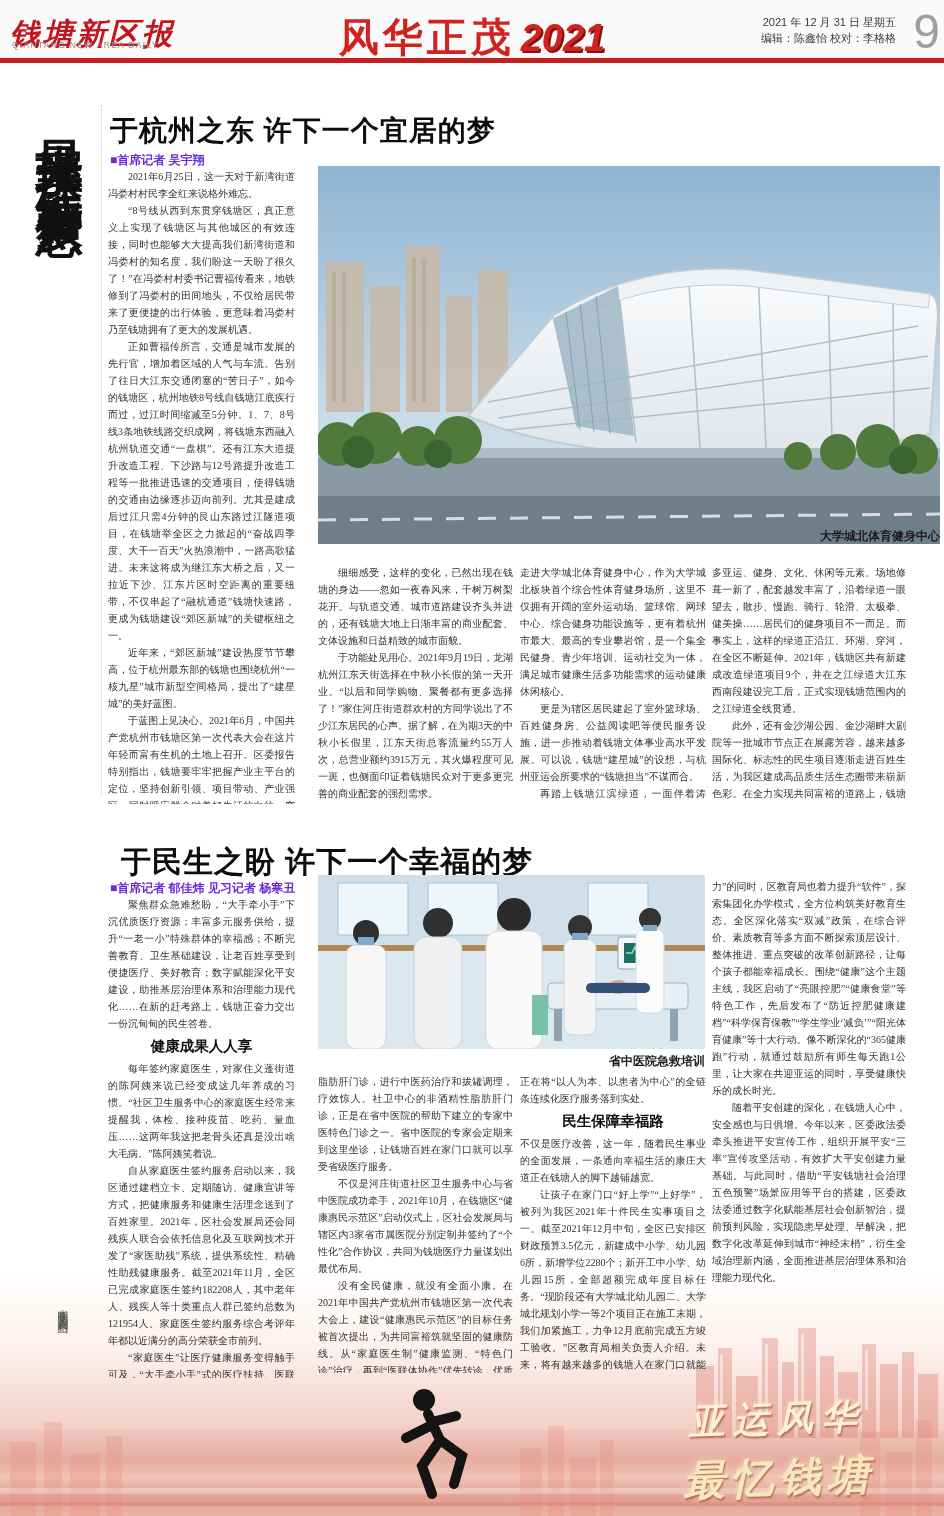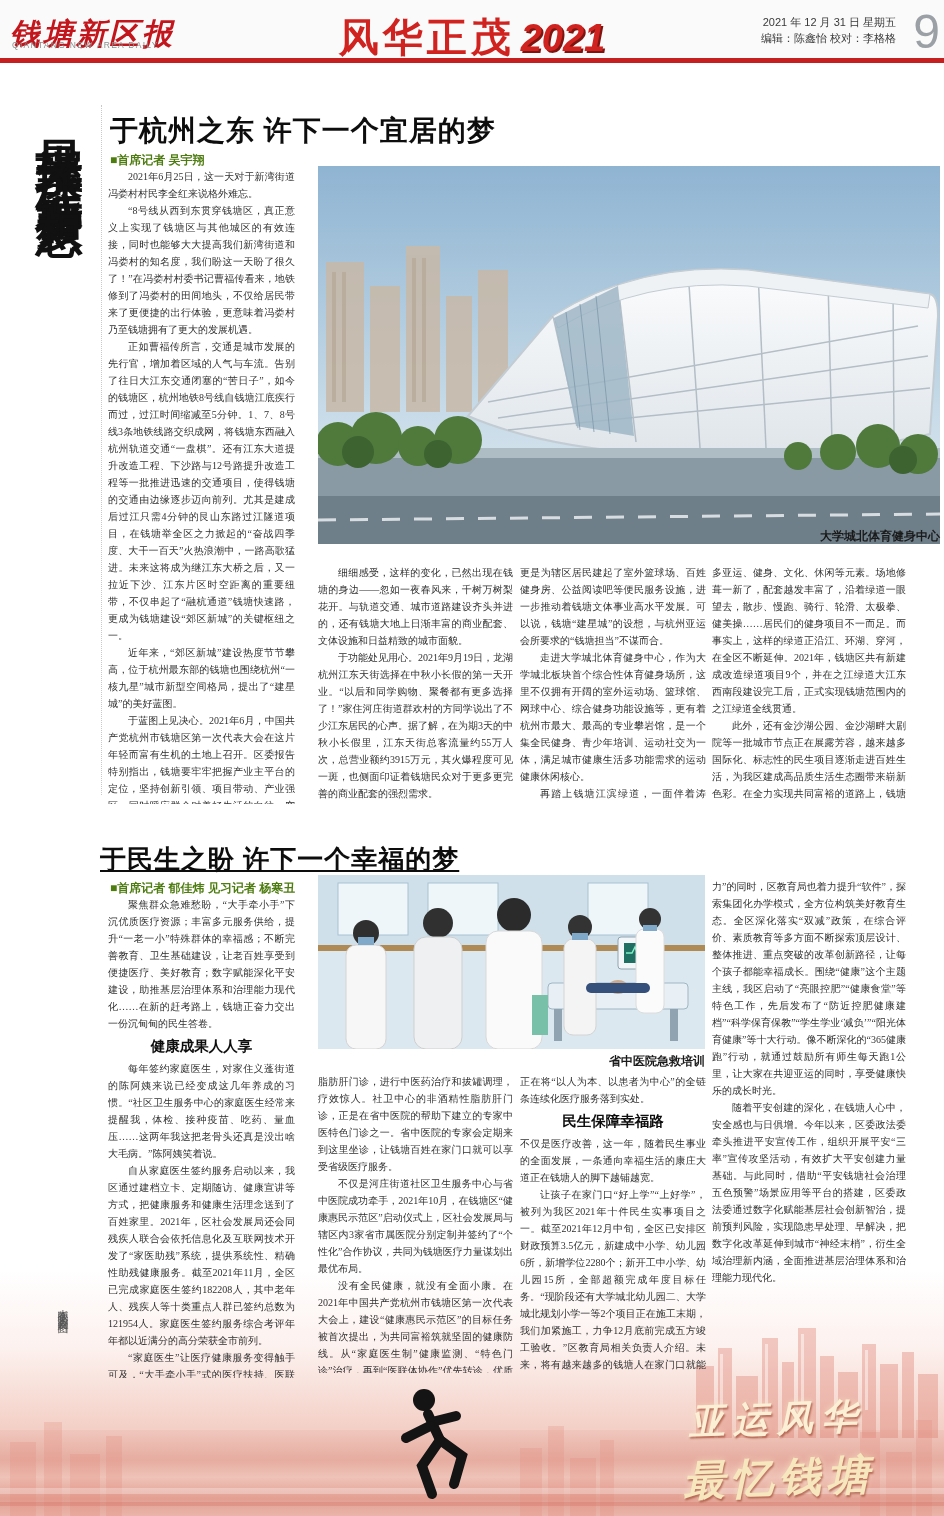--- a/index.html
+++ b/index.html
@@ -26,23 +26,23 @@
          writing-mode:vertical-rl;font-family:"Liberation Sans",sans-serif;
          font-weight:900;font-size:47px;color:#111;letter-spacing:4px;line-height:1.3;}
   #vhead .gap{display:inline-block;height:30px;}
   #vnote{position:absolute;left:55px;top:1300px;writing-mode:vertical-rl;
          font-size:11px;color:#555;letter-spacing:2px;}
   .vdivider{position:absolute;left:101px;top:105px;height:690px;border-left:1px dotted #c9c9c9;}
   
   .a-title{position:absolute;font-family:"Liberation Sans",sans-serif;font-weight:900;
            color:#0d0d0d;letter-spacing:1px;white-space:nowrap;}
   #a1-title{left:110px;top:112px;font-size:28px;}
-  #a2-title{left:100px;top:842px;font-size:26px;text-decoration:underline;}
+  #a2-title{left:121px;top:842px;font-size:30px;}
   .byline{position:absolute;font-family:"Liberation Sans",sans-serif;font-size:12px;
-          font-weight:bold;color:#4d7c0f;}
+          font-weight:bold;color:#6d28d9;}
   #a1-byline{left:110px;top:152px;}
   #a2-byline{left:110px;top:880px;}
   .col{position:absolute;width:187px;font-size:10px;line-height:17px;text-align:justify;
        overflow:hidden;color:#303030;}
   .col p{margin:0;text-indent:2em;}
   .col.cont p:first-child{text-indent:0;}
   .subhead{font-family:"Liberation Sans",sans-serif;font-weight:900;font-size:14.5px;
            color:#0d0d0d;text-align:center;text-indent:0 !important;margin:6px 0 5px 0 !important;}
   
   #a1c1{left:108px;top:168px;height:636px;}
@@ -231,22 +231,22 @@
         <p>近年来，“郊区新城”建设热度节节攀高，位于杭州最东部的钱塘也围绕杭州“一核九星”城市新型空间格局，提出了“建星城”的美好蓝图。</p>
         <p>于蓝图上见决心。2021年6月，中国共产党杭州市钱塘区第一次代表大会在这片年轻而富有生机的土地上召开。区委报告特别指出，钱塘要牢牢把握产业主平台的定位，坚持创新引领、项目带动、产业强区，同时呼应群众对美好生活的向往，突出国际视野，以人为本、环境为基，推动人与自然和谐共生、产城人深度融合，打造最活力、最生态、最现代、最国际的璀璨之星，展现“一江春水穿城过，无限风华两岸生”的别样风情，不辜负省市委为我们冠以“钱塘”的重托。</p>
         <p>细细读来，令人心向往之的“星城”，是一座生态、生产、生活“三”生融合的未来之城。</p>
       </div>
     <div class="col" id="a1c2">
         <p>细细感受，这样的变化，已然出现在钱塘的身边——忽如一夜春风来，千树万树梨花开。与轨道交通、城市道路建设齐头并进的，还有钱塘大地上日渐丰富的商业配套、文体设施和日益精致的城市面貌。</p>
         <p>于功能处见用心。2021年9月19日，龙湖杭州江东天街选择在中秋小长假的第一天开业。“以后和同学购物、聚餐都有更多选择了！”家住河庄街道群欢村的方同学说出了不少江东居民的心声。据了解，在为期3天的中秋小长假里，江东天街总客流量约55万人次，总营业额约3915万元，其火爆程度可见一斑，也侧面印证着钱塘民众对于更多更完善的商业配套的强烈需求。</p>
         <p>与此同时，2021年，亚运滑板公园、大学城北体育健身中心、文体中心、钱塘书房等一批标志性公共文体设施相继落成，不少村社</p>
       </div>
     <div class="col cont" id="a1c3">
+        <p>走进大学城北体育健身中心，作为大学城北板块首个综合性体育健身场所，这里不仅拥有开阔的室外运动场、篮球馆、网球中心、综合健身功能设施等，更有着杭州市最大、最高的专业攀岩馆，是一个集全民健身、青少年培训、运动社交为一体，满足城市健康生活多功能需求的运动健康休闲核心。</p>
         <p>更是为辖区居民建起了室外篮球场、百姓健身房、公益阅读吧等便民服务设施，进一步推动着钱塘文体事业高水平发展。可以说，钱塘“建星城”的设想，与杭州亚运会所要求的“钱塘担当”不谋而合。</p>
-        <p>走进大学城北体育健身中心，作为大学城北板块首个综合性体育健身场所，这里不仅拥有开阔的室外运动场、篮球馆、网球中心、综合健身功能设施等，更有着杭州市最大、最高的专业攀岩馆，是一个集全民健身、青少年培训、运动社交为一体，满足城市健康生活多功能需求的运动健康休闲核心。</p>
         <p>再踏上钱塘江滨绿道，一面伴着涛声，一面绿树成荫，一幅“蓝绿交织、水城共融、覆盖城乡”的美好图画正在钱塘江畔逐渐勾勒清晰。为响应全民健身迎亚运的号召，2021年，钱塘区加快钱塘绿道建设，并为其注入更</p>
       </div>
     <div class="col cont" id="a1c4">
         <p>多亚运、健身、文化、休闲等元素。场地修葺一新了，配套越发丰富了，沿着绿道一眼望去，散步、慢跑、骑行、轮滑、太极拳、健美操……居民们的健身项目不一而足。而事实上，这样的绿道正沿江、环湖、穿河，在全区不断延伸。2021年，钱塘区共有新建成改造绿道项目9个，并在之江绿道大江东西南段建设完工后，正式实现钱塘范围内的之江绿道全线贯通。</p>
         <p>此外，还有金沙湖公园、金沙湖畔大剧院等一批城市节点正在展露芳容，越来越多国际化、标志性的民生项目逐渐走进百姓生活，为我区建成高品质生活生态圈带来崭新色彩。在全力实现共同富裕的道路上，钱塘真正把人民群众对于“宜居钱塘”的强烈呼声，变为对于城市建设成果的热烈掌声。</p>
       </div>
 
     <div class="a-title" id="a2-title">于民生之盼  许下一个幸福的梦</div>
     <div class="byline" id="a2-byline">■首席记者 郁佳炜  见习记者 杨寒丑</div>
 

